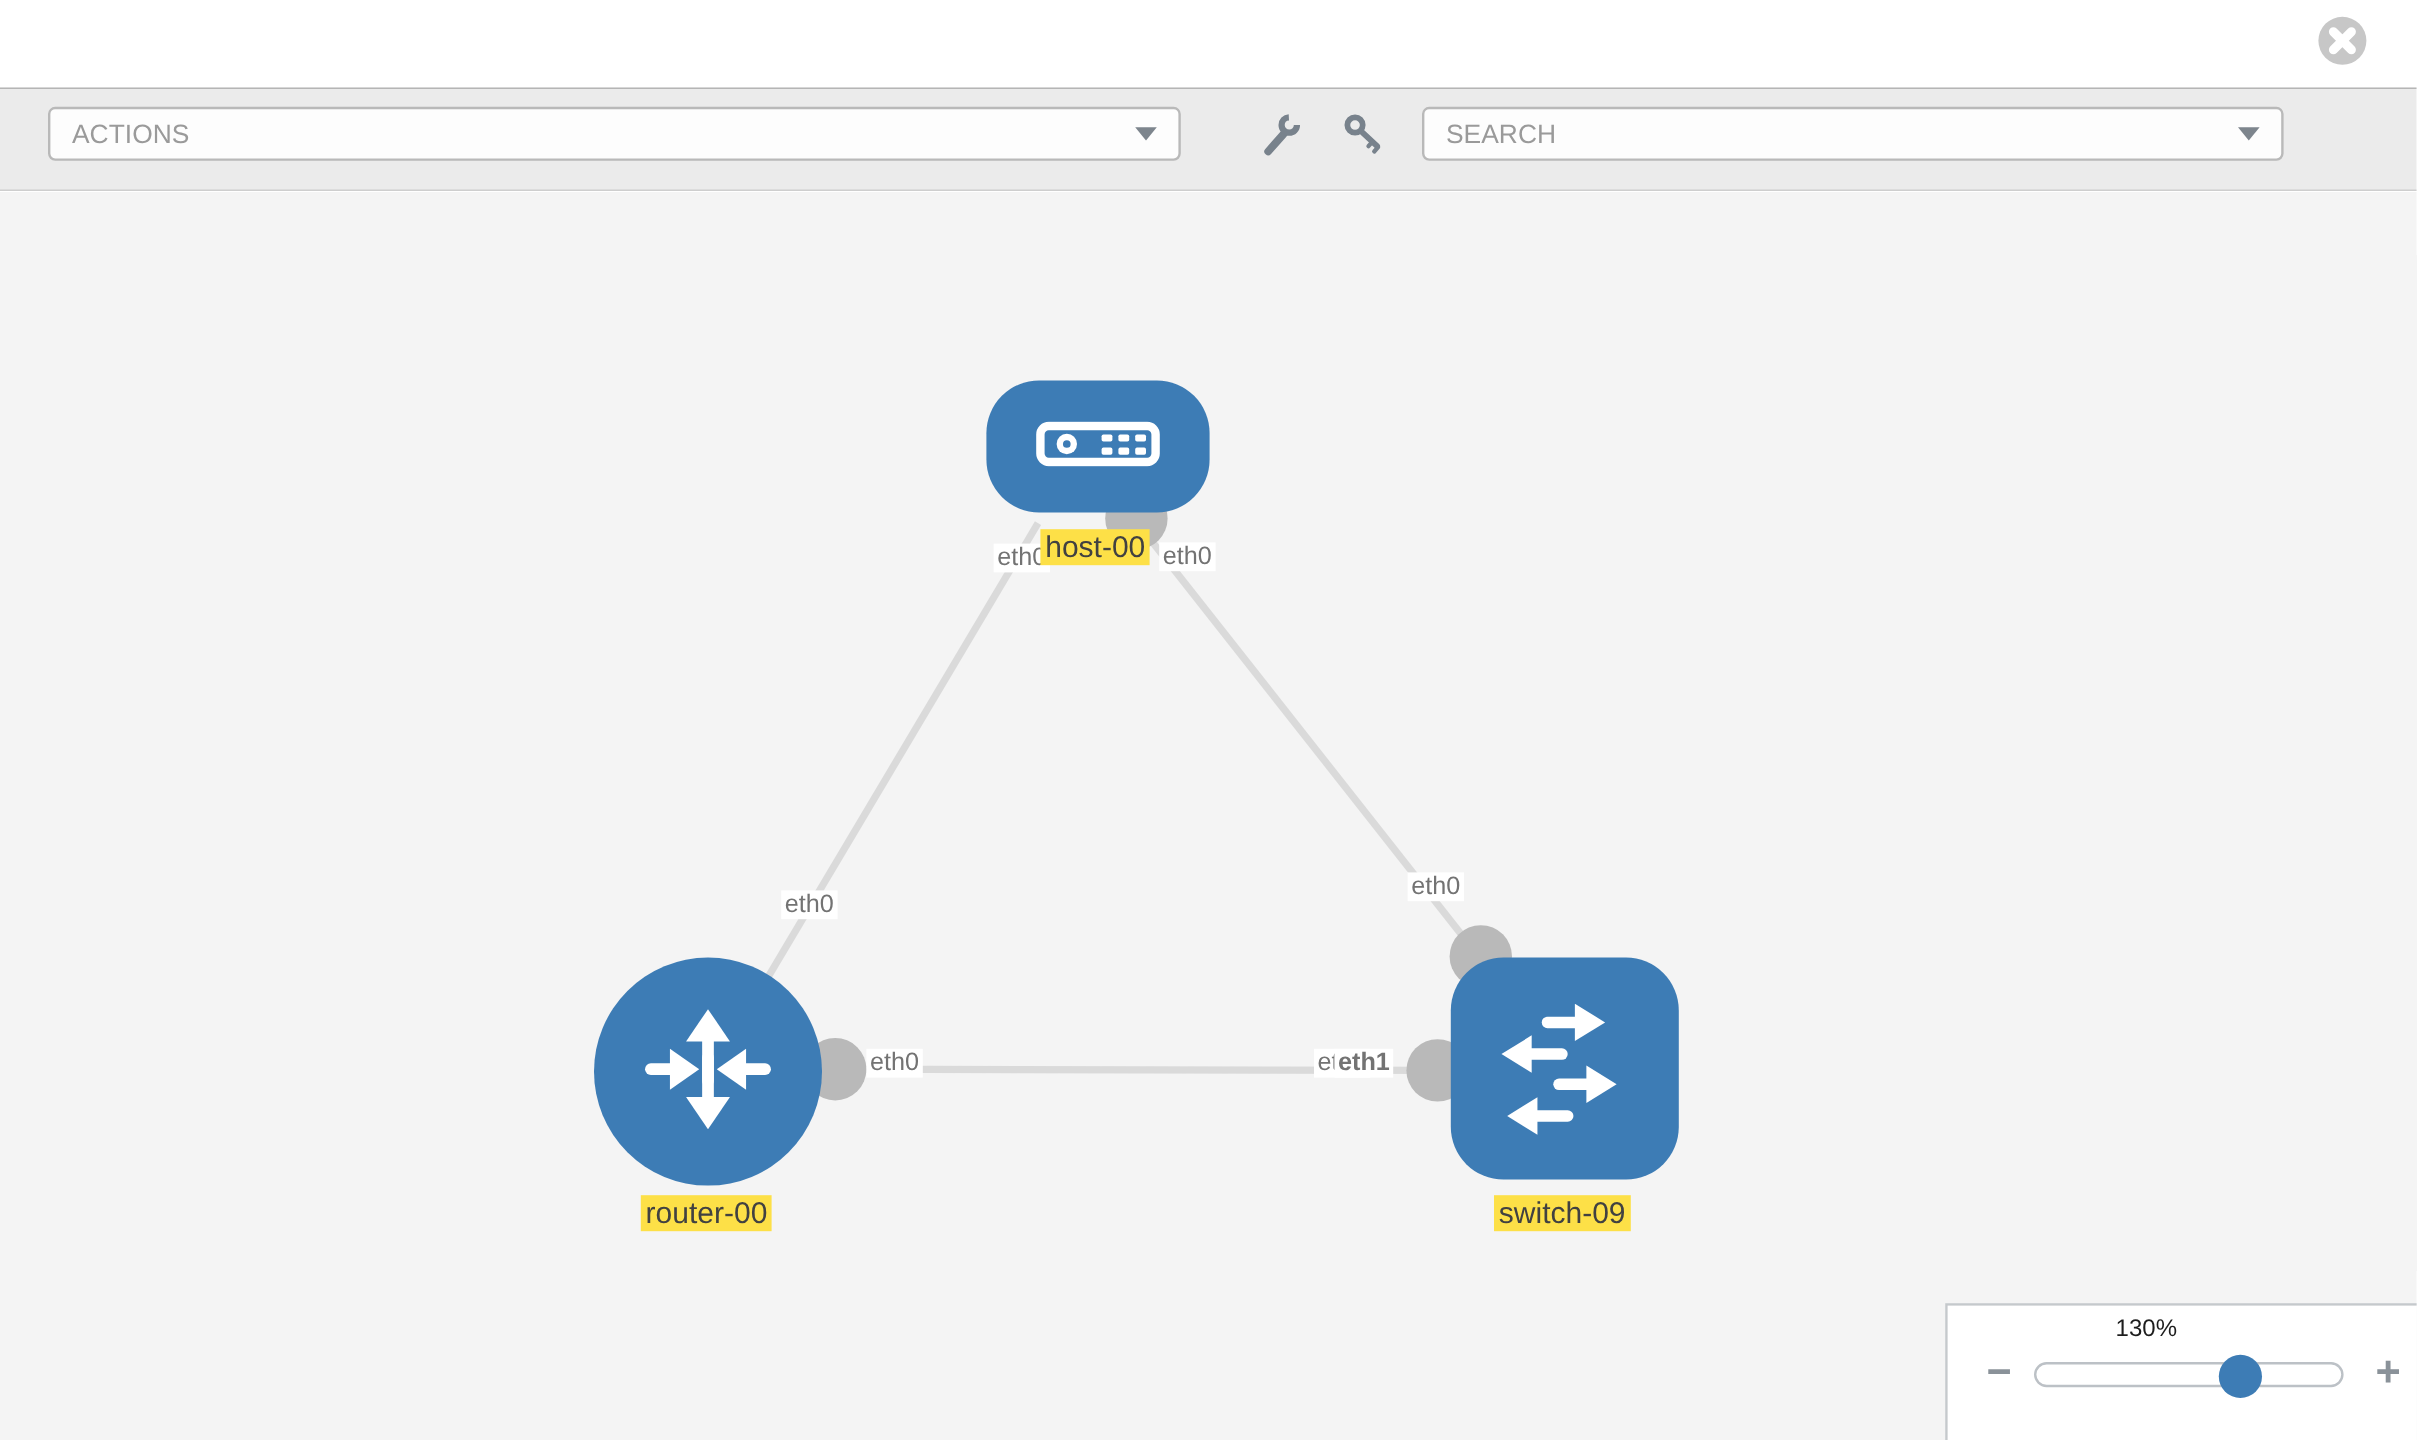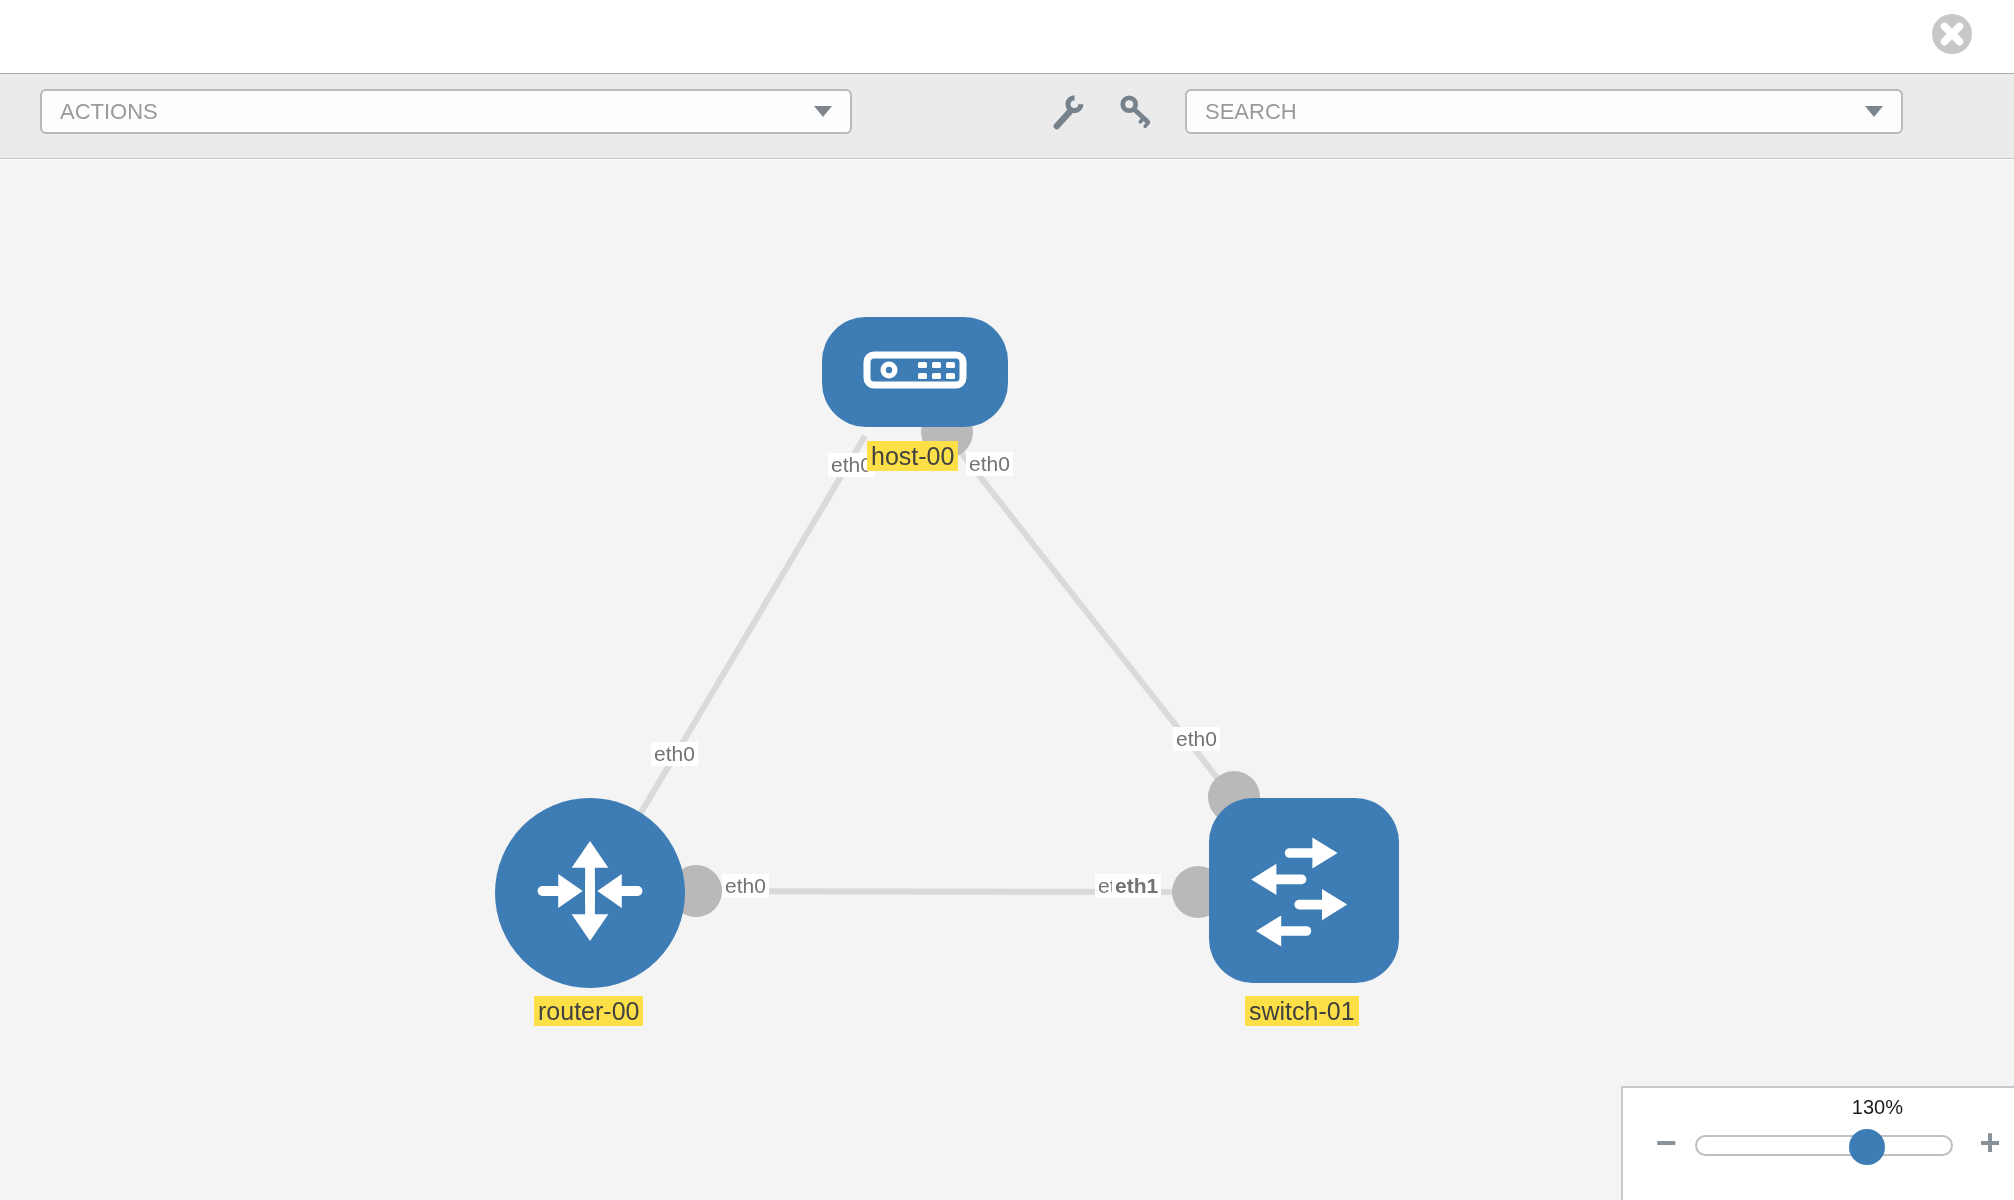--- a/index.html
+++ b/index.html
@@ -28,21 +28,21 @@
   .canvas { position:absolute; left:0; top:160px; width:2014px; height:1040px; background:#f4f4f4; }
   .linklayer { position:absolute; left:0; top:0; width:2014px; height:1200px; pointer-events:none; }
   .port { position:absolute; width:52px; height:52px; border-radius:50%; background:#b9b9b9; }
   .node { position:absolute; background:#3d7cb5; display:flex; align-items:center; justify-content:center; cursor:pointer; }
   .iflabel { position:absolute; background:#fff; color:#737373; font-size:21px; line-height:24px; padding:0 3px; white-space:nowrap; }
   .nodelabel { position:absolute; background:#fde047; color:#414141; font-size:25px; line-height:30px; padding:0 4px; white-space:nowrap; }
 
   
   .zoompanel { position:absolute; left:1621px; top:1086px; width:400px; height:122px; background:#fff;
                border:2px solid #c5c9cc; }
-  .zoom-pct { position:absolute; left:140px; top:8px; width:140px; text-align:right; font-size:20px; color:#1d1d1d; }
+  .zoom-pct { position:absolute; left:140px; top:8px; width:140px; text-align:left; font-size:20px; color:#1d1d1d; }
   .zoom-btn { position:absolute; width:34px; height:34px; background:none; border:none; color:#8a9299;
               font-size:36px; font-weight:bold; line-height:30px; cursor:pointer; padding:0; }
   .zoom-track { position:absolute; left:72px; top:47px; width:258px; height:21px; background:#fff;
                 border:2px solid #bcc1c6; border-radius:11px; cursor:pointer; }
   .zoom-thumb { position:absolute; left:152px; top:-8px; width:36px; height:36px; border-radius:50%;
                 background:#3d7cb5; cursor:grab; }
 </style>
 </head>
 <body>
 
@@ -54,21 +54,21 @@
         <svg width="42" height="42" viewBox="0 0 42 42">
           <circle cx="21" cy="21" r="20" fill="#c7c7c7"></circle>
           <line x1="13.5" y1="13.5" x2="28.5" y2="28.5" stroke="#fff" stroke-width="7.5" stroke-linecap="round"></line>
           <line x1="28.5" y1="13.5" x2="13.5" y2="28.5" stroke="#fff" stroke-width="7.5" stroke-linecap="round"></line>
         </svg>
       </span>
     </button>
   </div>
 
   <div class="tbar">
-    <div class="combo" style="left:40px; width:812px;">
+    <div class="combo" style="left:40px; width:944px;">
       <span class="combo-text">ACTIONS</span>
       <span class="caret"></span>
     </div>
 
     <button class="icon-btn" style="left:1045px;">
       <span>
         <svg width="40" height="40" viewBox="0 0 100 100">
           <line x1="22" y1="88" x2="54" y2="52" stroke="#78828c" stroke-width="16" stroke-linecap="round"></line>
           <circle cx="66" cy="33" r="16" fill="none" stroke="#78828c" stroke-width="13" stroke-dasharray="74 27"></circle>
         </svg>
@@ -155,21 +155,21 @@
   <div class="iflabel" style="left:966px; top:452px;">eth0</div>
   <div class="iflabel" style="left:651px; top:742px;">eth0</div>
   <div class="iflabel" style="left:1173px; top:727px;">eth0</div>
   <div class="iflabel" style="left:722px; top:874px;">eth0</div>
 
   <div class="iflabel" style="left:1095px; top:874px;">eth0</div>
   <div class="iflabel" style="left:1112px; top:874px;font-weight:bold;">eth1</div>
 
   <div class="nodelabel" style="left:867px; top:441px;">host-00</div>
   <div class="nodelabel" style="left:534px; top:996px;">router-00</div>
-  <div class="nodelabel" style="left:1245px; top:996px;">switch-01</div>
+  <div class="nodelabel" style="left:1245px; top:996px;">switch-09</div>
 
   <div class="zoompanel">
     <div class="zoom-pct">130%</div>
     <button class="zoom-btn" style="left:26px; top:38px;">−</button>
     <div class="zoom-track">
       <div class="zoom-thumb"></div>
     </div>
     <button class="zoom-btn" style="left:350px; top:38px;">+</button>
   </div>
 

